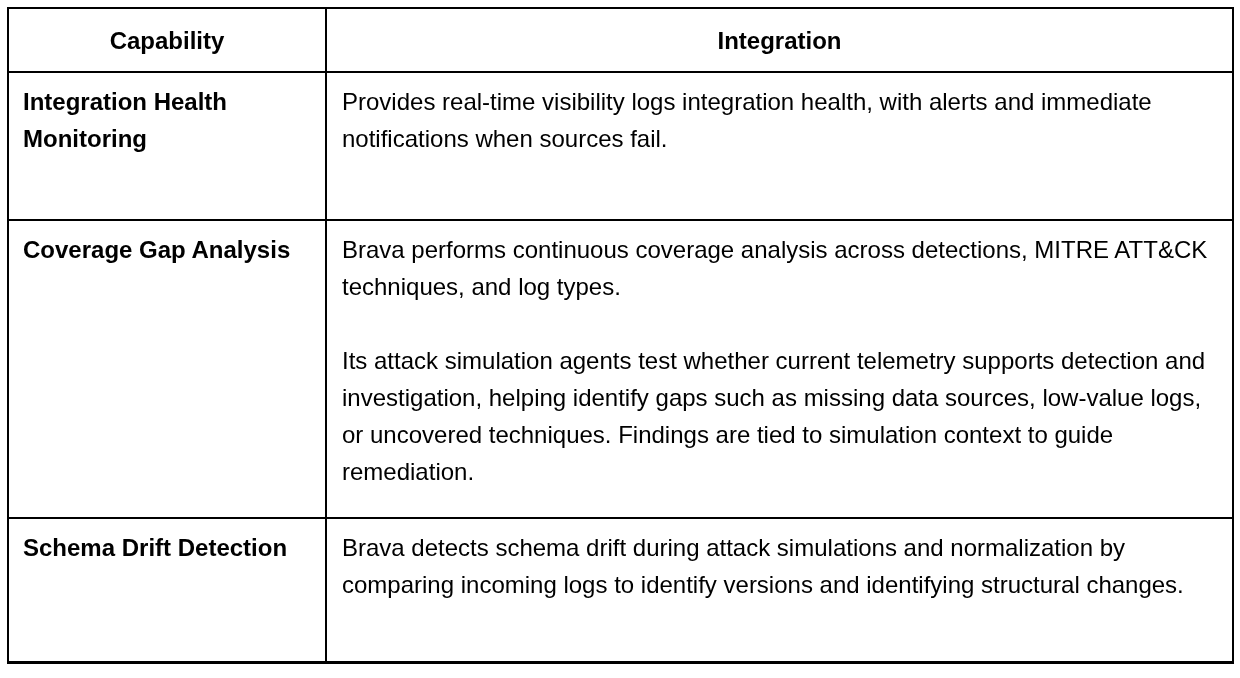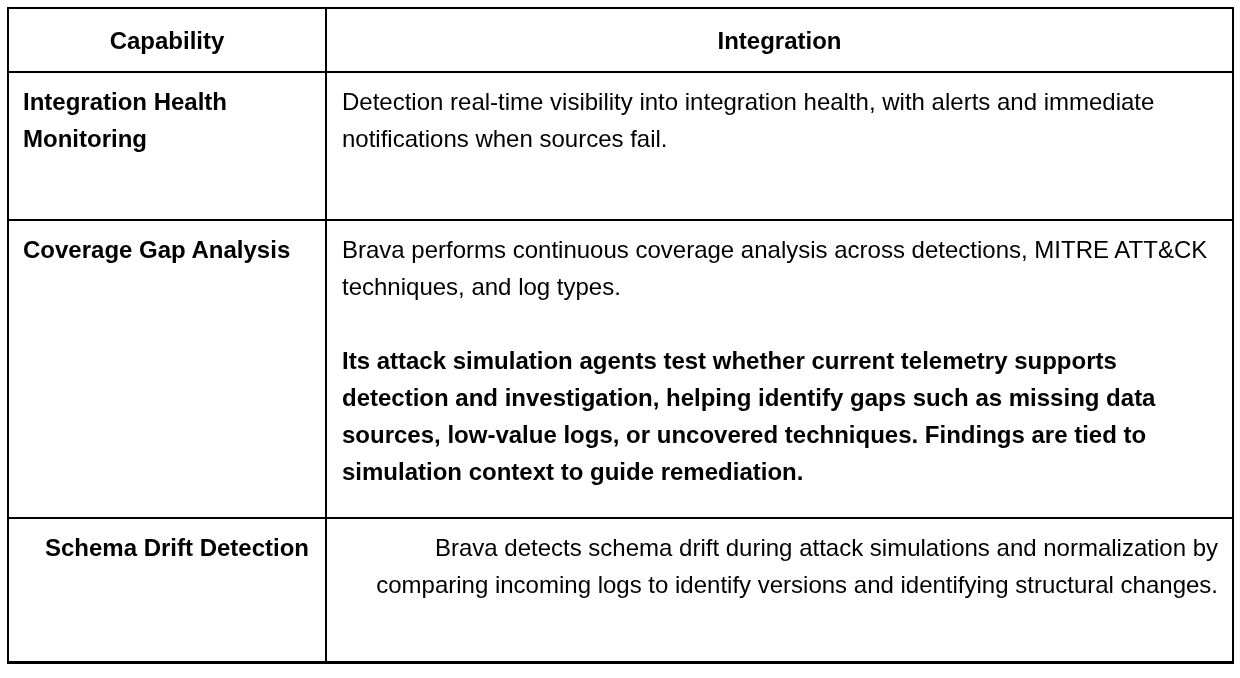--- a/index.html
+++ b/index.html
@@ -22,21 +22,20 @@
   .doc-table th,
   .doc-table td {
     border: 2px solid #000000;
     font-size: 24px;
     line-height: 37px;
     vertical-align: top;
     overflow: hidden;
   }
   .doc-table tr:last-child td {
     border-bottom-width: 3px;
-    text-align: right;
   }
   .col-capability { width: 318px; }
   .col-description { width: 907px; }
   .doc-table th {
     height: 64px;
     font-weight: bold;
     text-align: center;
     vertical-align: middle;
     padding: 4px 26px;
   }
@@ -48,42 +47,41 @@
   td.description-cell {
     font-weight: normal;
     padding: 10px 14px 10px 15px;
     text-align: left;
   }
   .row-integration td { height: 148px; margin-left: 48px; }
   .row-coverage td    { height: 298px; margin-left: 36px; }
   .row-schema td      { height: 144px; }
   .description-cell p + p {
     margin-top: 37px; 
-    font-weight: bold;
   }
 </style>
 </head>
 <body>
 
 <table class="doc-table">
   <colgroup>
     <col class="col-capability">
     <col class="col-description">
   </colgroup>
   <thead>
     <tr>
       <th>Capability</th>
       <th>Integration</th>
     </tr>
   </thead>
   <tbody>
     <tr class="row-integration">
       <td class="capability-cell">Integration Health Monitoring</td>
       <td class="description-cell">
-        <p>Detection real-time visibility into integration health, with alerts and immediate notifications when sources fail.</p>
+        <p>Provides real-time visibility logs integration health, with alerts and immediate notifications when sources fail.</p>
       </td>
     </tr>
     <tr class="row-coverage">
       <td class="capability-cell">Coverage Gap Analysis</td>
       <td class="description-cell">
         <p>Brava performs continuous coverage analysis across detections, MITRE ATT&amp;CK techniques, and log types.</p>
         <p>Its attack simulation agents test whether current telemetry supports detection and investigation, helping identify gaps such as missing data sources, low-value logs, or uncovered techniques. Findings are tied to simulation context to guide remediation.</p>
       </td>
     </tr>
     <tr class="row-schema">

